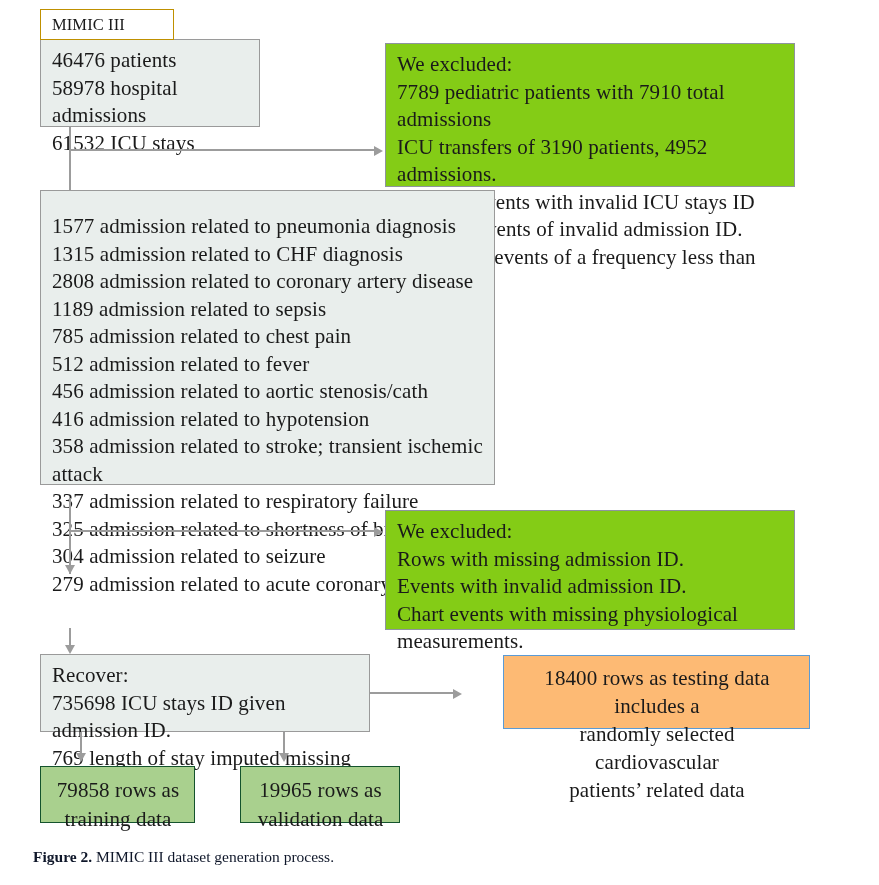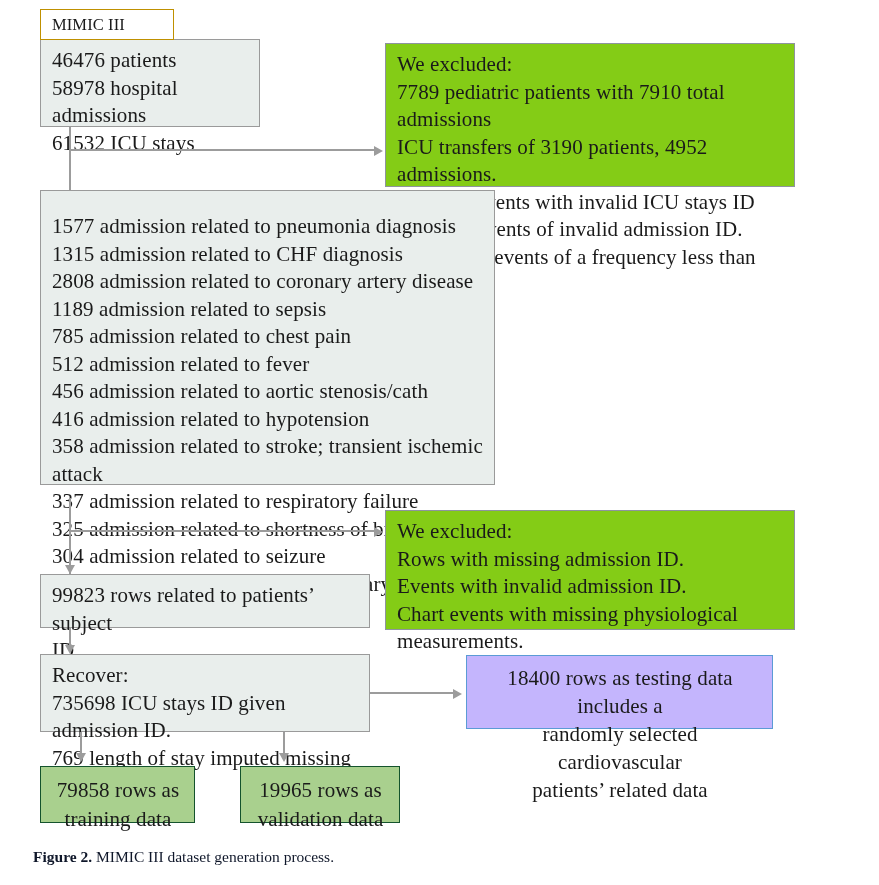--- a/index.html
+++ b/index.html
@@ -33,23 +33,24 @@
     line-height: 1.31;
     padding: 7px 10px 7px 11px;
     white-space: pre-wrap;
     letter-spacing: 0.1px;
   }
   .box.excl {
     background: #84cc16;
     border: 1px solid #8e949e;
   }
   .box.white-blue {
-    background: #c4b5fd;
+    background: #fdba74;
     border: 1px solid #5b9bd5;
     text-align: center;
+    margin-left: 37px;
   }
   .box.green {
     background: #a9d08e;
     border: 1px solid #14532d;
     text-align: center;
   }
   .box.title-tag {
     background: #ffffff;
     border: 1.6px solid #bf9000;
     padding: 4px 12px 4px 11px;
@@ -135,22 +136,20 @@
   <div class="hline" style="left:69px; top:530px; width:305px;"></div>
   <div class="arrow-right" style="left:374px; top:527px;"></div>
   <div class="arrow-down" style="left:65px; top:565px;"></div>
 
   <div class="box excl" style="left:385px; top:510px; width:410px; height:120px;">We excluded:
 Rows with missing admission ID.
 Events with invalid admission ID.
 Chart events with missing physiological
 measurements.</div>
 
-  <div class="box" style="left:40px; top:574px; width:330px; height:54px;">99823 rows related to patients’ subject
-ID.</div>
 
   <div class="vline" style="left:69px; top:628px; height:21px;"></div>
   <div class="arrow-down" style="left:65px; top:645px;"></div>
 
   <div class="box" style="left:40px; top:654px; width:330px; height:78px;">Recover:
 735698 ICU stays ID given admission ID.
 769 length of stay imputed missing data.</div>
 
   <div class="hline" style="left:370px; top:692px; width:83px;"></div>
   <div class="arrow-right" style="left:453px; top:689px;"></div>

